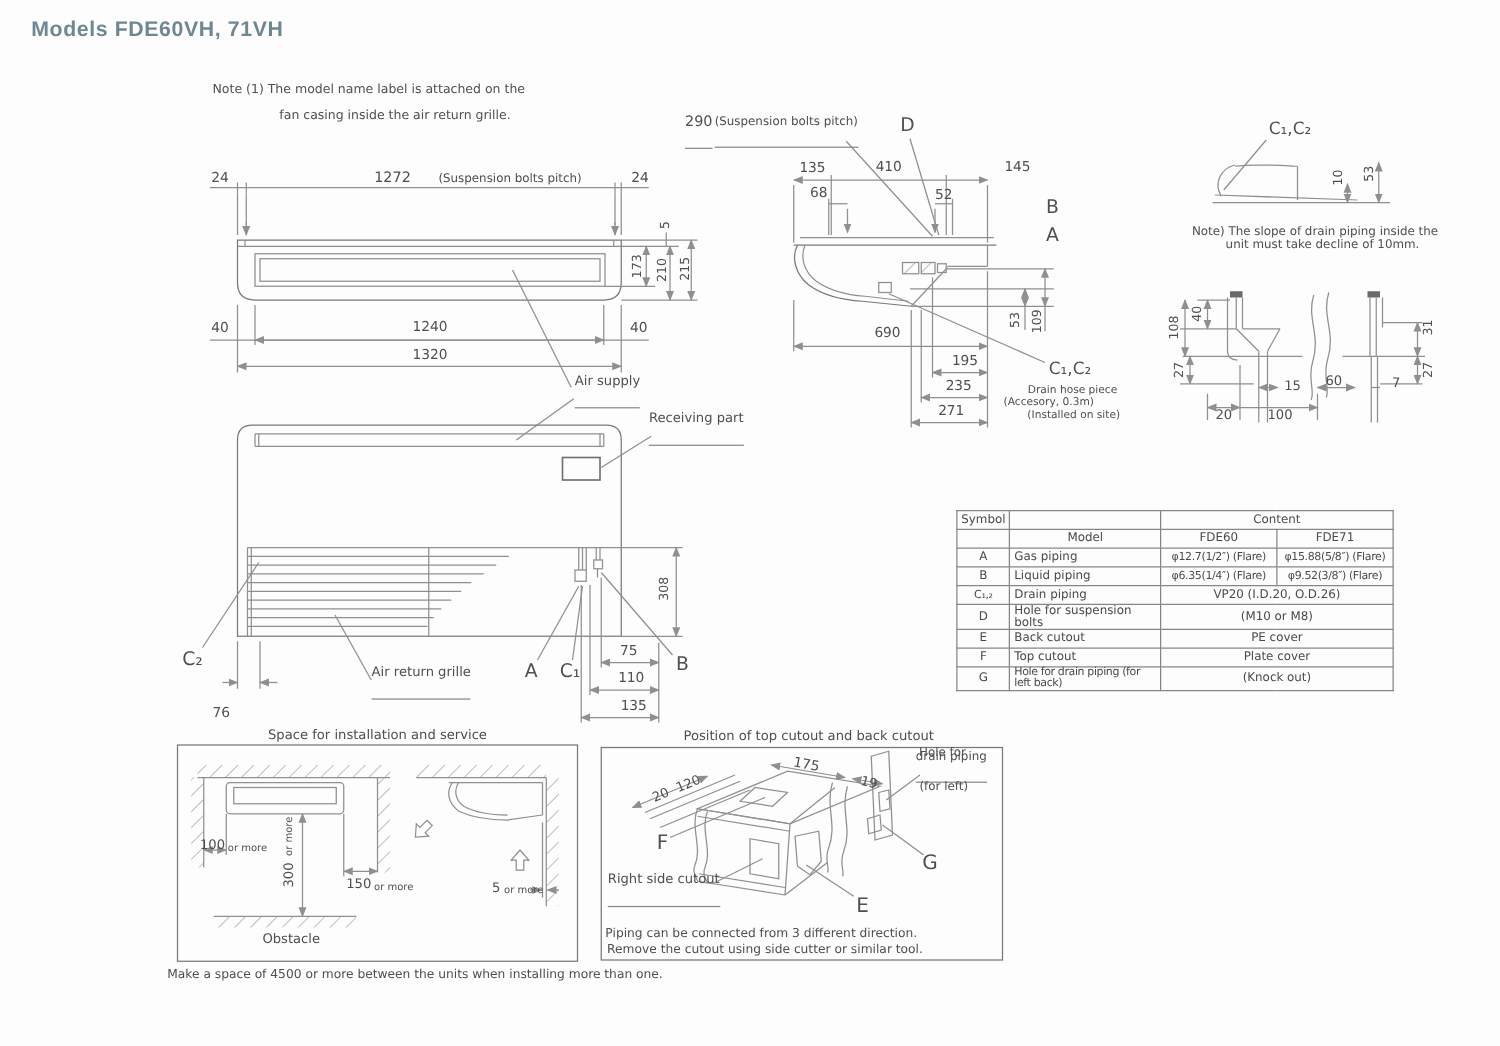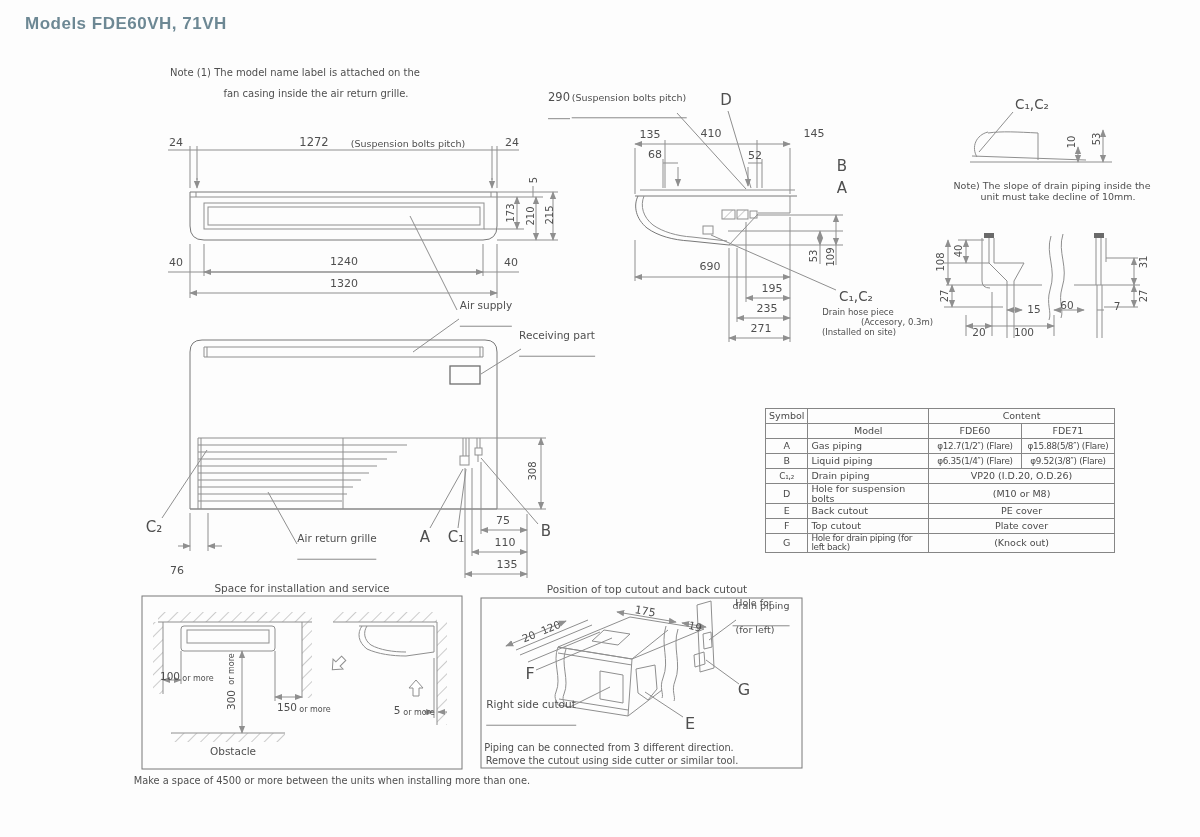--- a/index.html
+++ b/index.html
@@ -315,21 +315,21 @@
       <span class="lbl" style="left: 842px; top: 166px; font-size: 15px; transform: translate(-50%, -50%);">B</span>
       <span class="lbl" style="left: 842px; top: 188px; font-size: 15px; transform: translate(-50%, -50%);">A</span>
       <span class="lbl" style="left: 813px; top: 256px; font-size: 10px; transform: translate(-50%, -50%) rotate(-90deg);">53</span>
       <span class="lbl" style="left: 830px; top: 257px; font-size: 10px; transform: translate(-50%, -50%) rotate(-90deg);">109</span>
       <span class="lbl" style="left: 710px; top: 267px; font-size: 11px; transform: translate(-50%, -50%);">690</span>
       <span class="lbl" style="left: 772px; top: 289px; font-size: 11px; transform: translate(-50%, -50%);">195</span>
       <span class="lbl" style="left: 767px; top: 309px; font-size: 11px; transform: translate(-50%, -50%);">235</span>
       <span class="lbl" style="left: 761px; top: 329px; font-size: 11px; transform: translate(-50%, -50%);">271</span>
       <span class="lbl" style="left: 856px; top: 296px; font-size: 13.5px; transform: translate(-50%, -50%);">C₁,C₂</span>
       <span class="lbl" style="left: 858px; top: 313px; font-size: 8.5px; transform: translate(-50%, -50%);">Drain hose piece</span>
-      <span class="lbl" style="left: 897px; top: 323px; font-size: 8.5px; transform: translate(-50%, -50%); text-align: right;">(Accesory, 0.3m)</span>
+      <span class="lbl" style="left: 839px; top: 323px; font-size: 8.5px; transform: translate(-50%, -50%); text-align: right;">(Accesory, 0.3m)</span>
       <span class="lbl" style="left: 859px; top: 333px; font-size: 8.5px; transform: translate(-50%, -50%);">(Installed on site)</span>
       <span class="lbl" style="left: 1032px; top: 104px; font-size: 13.5px; transform: translate(-50%, -50%);">C₁,C₂</span>
       <span class="lbl" style="left: 1071px; top: 142px; font-size: 10px; transform: translate(-50%, -50%) rotate(-90deg);">10</span>
       <span class="lbl" style="left: 1096px; top: 139px; font-size: 10px; transform: translate(-50%, -50%) rotate(-90deg);">53</span>
       <span class="lbl" style="left: 1052px; top: 186px; font-size: 9.5px; transform: translate(-50%, -50%);">Note) The slope of drain piping inside the</span>
       <span class="lbl" style="left: 1058px; top: 197px; font-size: 9.5px; transform: translate(-50%, -50%);">unit must take decline of 10mm.</span>
       <span class="lbl" style="left: 958px; top: 251px; font-size: 10px; transform: translate(-50%, -50%) rotate(-90deg);">40</span>
       <span class="lbl" style="left: 940px; top: 262px; font-size: 10px; transform: translate(-50%, -50%) rotate(-90deg);">108</span>
       <span class="lbl" style="left: 944px; top: 296px; font-size: 10px; transform: translate(-50%, -50%) rotate(-90deg);">27</span>
       <span class="lbl" style="left: 979px; top: 333px; font-size: 10.5px; transform: translate(-50%, -50%);">20</span>

